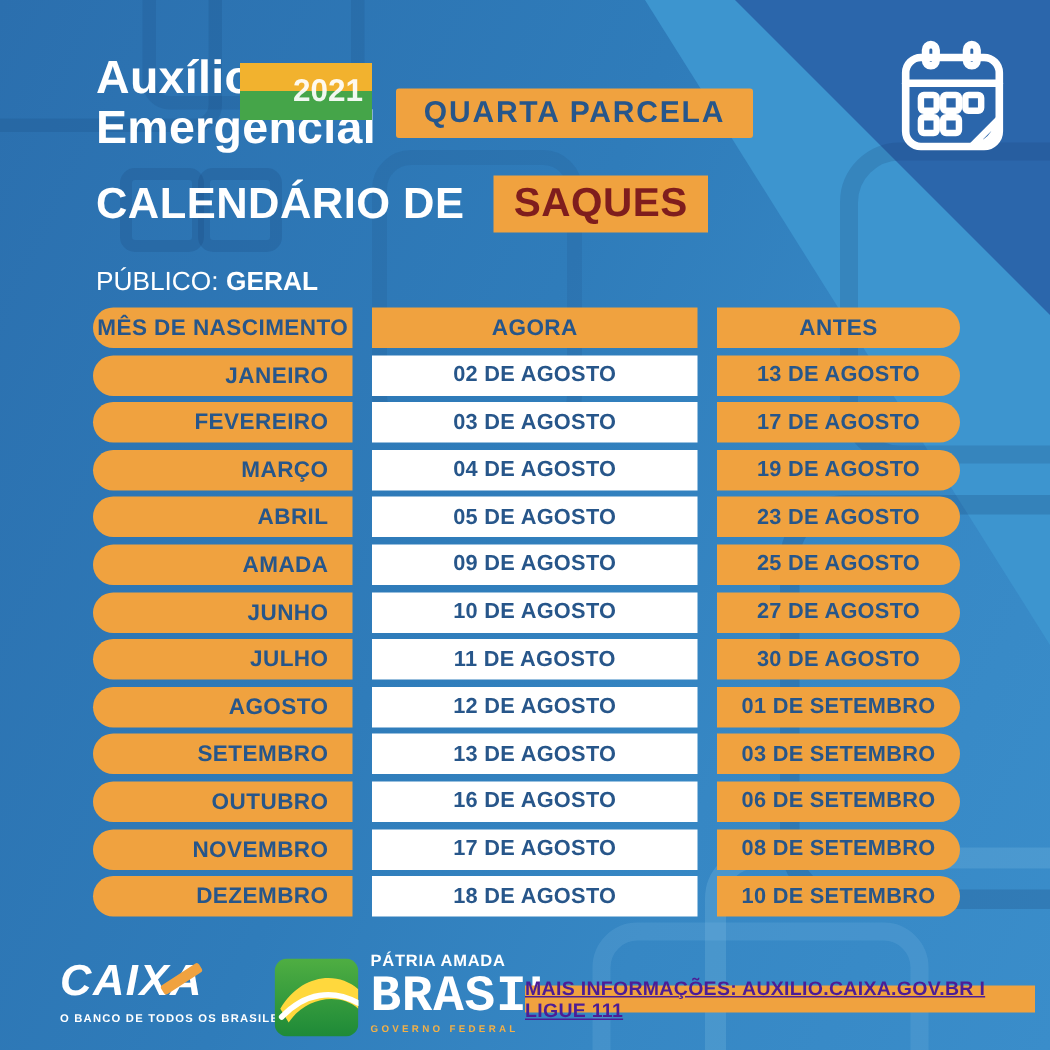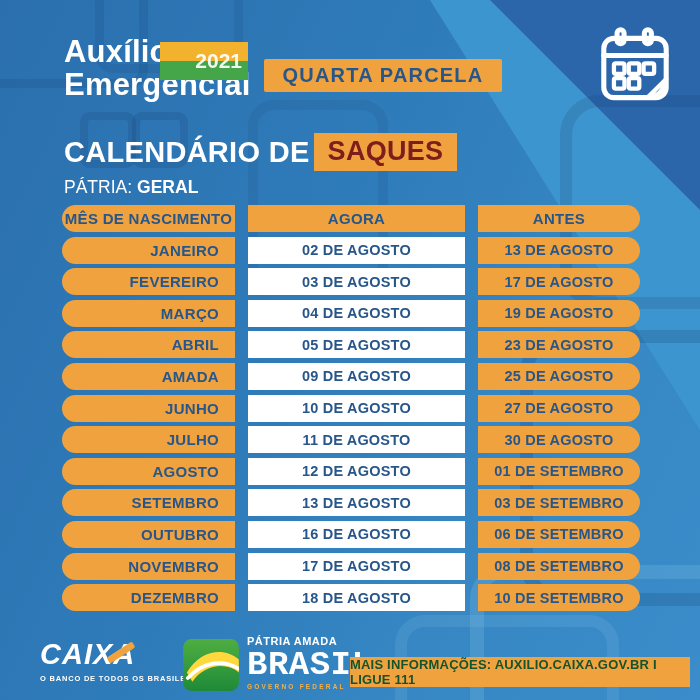--- a/index.html
+++ b/index.html
@@ -33,21 +33,21 @@
     display:flex;align-items:center;justify-content:flex-end;padding-right:6px;box-sizing:border-box;
   }
   .year-badge span{font-size:21px;color:rgba(255,255,255,.92);font-weight:bold;}
   .parcela-badge{
     position:absolute;left:264px;top:59px;width:238px;height:33px;
     background:#f0a23f;color:#27568a;font-weight:bold;font-size:20px;letter-spacing:1.2px;
     display:flex;align-items:center;justify-content:center;border-radius:2px;
   }
   .cal-icon{position:absolute;left:596px;top:26px;width:78px;height:84px;}
   
-  .title-row{position:absolute;left:64px;top:133px;display:flex;align-items:center;gap:4px;}
+  .title-row{position:absolute;left:64px;top:117px;display:flex;align-items:center;gap:19px;}
   .title-main{color:#fff;font-weight:bold;font-size:29px;letter-spacing:.3px;}
   .title-hl{background:#f0a23f;color:#7f1d1d;font-weight:bold;font-size:27px;
     padding:3px 14px 4px;letter-spacing:.3px;}
   .publico{position:absolute;left:64px;top:177px;color:#fff;font-size:17.5px;}
   .publico b{margin-left:5px;}
   
   .table{position:absolute;left:62px;top:205px;display:grid;
     grid-template-columns:173px 217px 162px;column-gap:13px;row-gap:4.6px;}
   .cell{height:27px;display:flex;align-items:center;justify-content:center;
     font-weight:bold;color:#27568a;box-sizing:border-box;}
@@ -63,23 +63,23 @@
   .caixa-word{font-size:29px;font-weight:bold;font-style:italic;letter-spacing:1px;position:relative;}
   .caixa-x-stripe{position:absolute;left:66px;top:11px;width:30px;height:7px;background:#f0a23f;
     transform:rotate(-33deg);border-radius:2px;}
   .caixa-tag{font-size:7.5px;font-weight:bold;letter-spacing:.8px;margin-top:3px;}
   .gov{position:absolute;left:183px;top:636px;display:flex;align-items:flex-end;gap:8px;}
   .gov-flag{width:56px;height:52px;}
   .gov-text{color:#fff;line-height:1;}
   .gov-l1{font-size:11px;font-weight:bold;letter-spacing:.5px;}
   .gov-l2{font-size:34px;font-weight:bold;letter-spacing:.5px;margin-top:1px;font-family:Liberation Mono, monospace;}
   .gov-l3{font-size:6.5px;font-weight:bold;letter-spacing:2.2px;color:#f2b048;margin-top:2px;}
-  .info-bar{position:absolute;left:350px;top:657px;width:340px;height:30px;background:#f0a23f;
-    color:#14532d;font-weight:bold;font-size:13px;letter-spacing:.2px;
-    display:flex;align-items:center;justify-content:center;}
+  .info-bar{position:absolute;left:350px;top:657px;width:340px;height:18px;background:#f0a23f;
+    color:#4c1d95;font-weight:bold;font-size:13px;letter-spacing:.2px;
+    display:flex;align-items:center;justify-content:center;text-decoration:underline;}
 </style>
 </head>
 <body>
 
 <div class="stage">
 
   <div class="bg tri-light"></div>
   <div class="bg tri-dark"></div>
   <div class="bg outline o1"></div>
   <div class="bg outline o2"></div>
@@ -114,21 +114,21 @@
       <rect x="42" y="65" width="13.5" height="13.5" rx="2.5" stroke-width="5.5"></rect>
       <path d="M66,90 L90,66 M66,90 Q86,88 90,66" stroke-width="5.5"></path>
     </g>
   </svg>
 
   <div class="title-row">
     <span class="title-main">CALENDÁRIO DE</span>
     <span class="title-hl">SAQUES</span>
   </div>
   <div class="publico">
-    <span>PÁTRIA:</span><b>GERAL</b>
+    <span>PÚBLICO:</span><b>GERAL</b>
   </div>
 
   <div class="table">
     <div class="cell c-orange r-left cell-header">MÊS DE NASCIMENTO</div>
     <div class="cell c-orange cell-header">AGORA</div>
     <div class="cell c-orange r-right cell-header">ANTES</div>
 
     <div class="cell c-orange r-left cell-month">JANEIRO</div>
     <div class="cell c-white cell-date">02 DE AGOSTO</div>
     <div class="cell c-orange r-right cell-date">13 DE AGOSTO</div>

